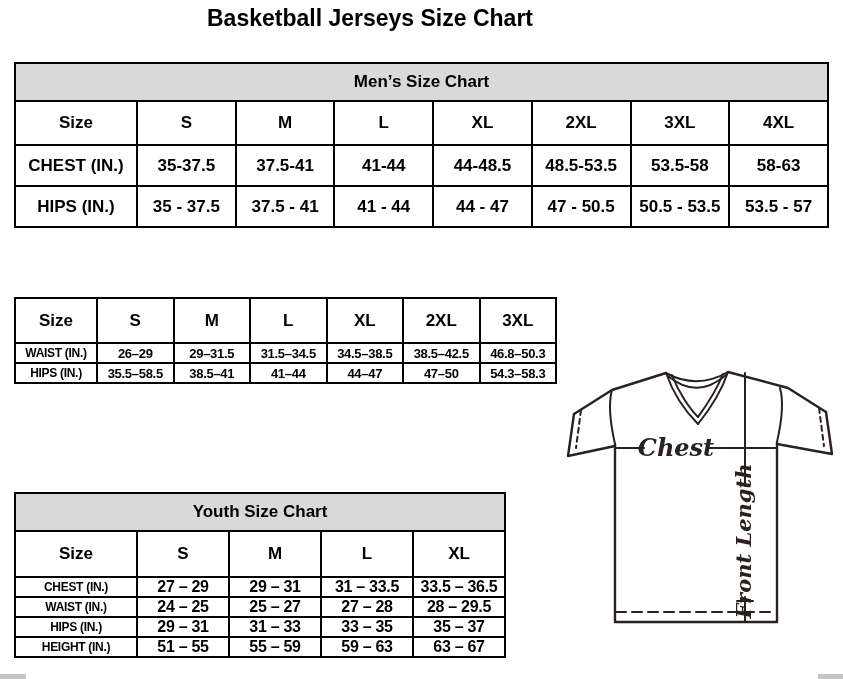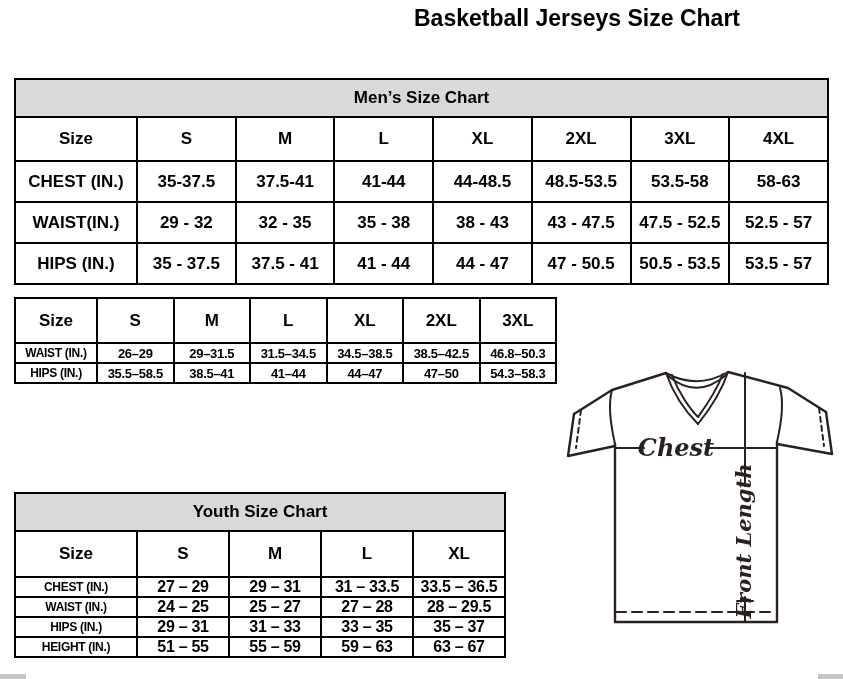--- a/index.html
+++ b/index.html
@@ -2,33 +2,33 @@
 <html style="--band: #d9d9d9; --line: #2a211e;"><head>
 <meta charset="utf-8">
 <style>
   html,body { margin:0; padding:0; background:#ffffff; }
   .page {
     position:relative; width:843px; height:679px; background:#fff;
     font-family:"Liberation Sans", sans-serif; color:#000; overflow:hidden;
   }
   .page-title {
     position:absolute; left:0; top:5px; width:740px; margin:0;
-    text-align:right; font-size:23px; font-weight:bold; letter-spacing:0px;
+    text-align:center; font-size:23px; font-weight:bold; letter-spacing:0px;
   }
   table.size-table {
     position:absolute; border-collapse:collapse; table-layout:fixed;
     background:#fff;
   }
   table.size-table th, table.size-table td {
     border:2px solid #000; text-align:center; vertical-align:middle;
     padding:0; font-weight:bold;
   }
   th.band { background:var(--band,#d9d9d9); font-size:17px; }
   
-  table.mens { left:14px; top:62px; width:815px;margin-top:16px; }
+  table.mens { left:14px; top:62px; width:815px; }
   table.mens th.band { height:36px; }
   table.mens tr.head-row th { height:42px; font-size:17px; }
   table.mens tr.data-row td { height:39px; font-size:17px; }
   
   table.womens { left:14px; top:297px; width:543px; }
   table.womens th.band { height:36px; }
   table.womens tr.head-row th { height:43px; font-size:17px; }
   table.womens tr.data-row td { height:18px; font-size:13px; letter-spacing:-0.3px; }
   table.womens tr.data-row td.row-label { font-size:12px; }
   
@@ -86,30 +86,20 @@
           <td class="row-label">CHEST (IN.)</td>
           <td>35-37.5</td>
           <td>37.5-41</td>
           <td>41-44</td>
           <td>44-48.5</td>
           <td>48.5-53.5</td>
           <td>53.5-58</td>
           <td>58-63</td>
         </tr>
         <tr class="data-row">
-          <td class="row-label">WAIST(IN.)</td>
-          <td>29 - 32</td>
-          <td>32 - 35</td>
-          <td>35 - 38</td>
-          <td>38 - 43</td>
-          <td>43 - 47.5</td>
-          <td>47.5 - 52.5</td>
-          <td>52.5 - 57</td>
-        </tr>
-        <tr class="data-row">
           <td class="row-label">HIPS (IN.)</td>
           <td>35 - 37.5</td>
           <td>37.5 - 41</td>
           <td>41 - 44</td>
           <td>44 - 47</td>
           <td>47 - 50.5</td>
           <td>50.5 - 53.5</td>
           <td>53.5 - 57</td>
         </tr>
       </tbody>

